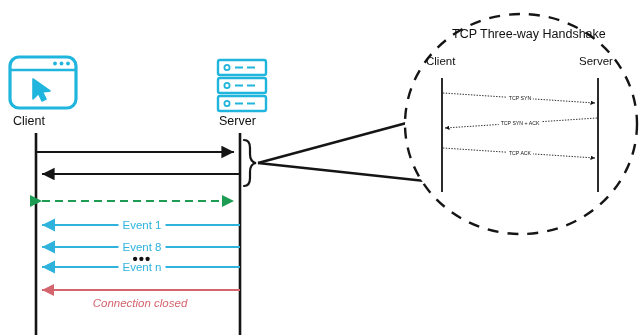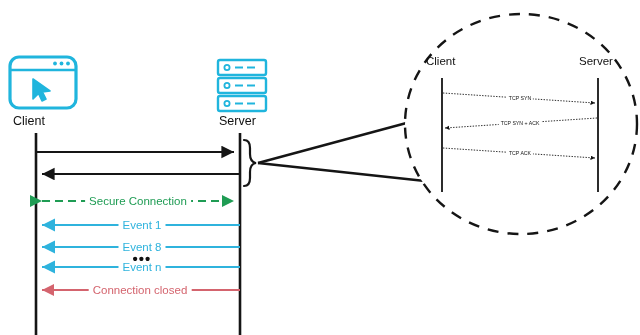--- a/index.html
+++ b/index.html
@@ -99,27 +99,27 @@
     <line x1="598" y1="78" x2="598" y2="192" stroke="#151515" stroke-width="1.8"></line>
 
     <line x1="443" y1="93" x2="595" y2="103" stroke="#151515" stroke-width="0.9" stroke-dasharray="1.4,1.4" marker-end="url(#ah-thin)"></line>
     <line x1="597" y1="118" x2="445" y2="128" stroke="#151515" stroke-width="0.9" stroke-dasharray="1.4,1.4" marker-end="url(#ah-thin)"></line>
     <line x1="443" y1="148" x2="595" y2="158" stroke="#151515" stroke-width="0.9" stroke-dasharray="1.4,1.4" marker-end="url(#ah-thin)"></line>
   </svg>
 
   <div class="lbl lbl-client-main">Client</div>
   <div class="lbl lbl-server-main">Server</div>
 
-  <div class="msg msg-green" style="left:138px;top:201px;">Secure Connection</div>
   <div class="msg msg-cyan" style="left:142px;top:225px;">Event 1</div>
   <div class="msg msg-cyan" style="left:142px;top:247px;">Event 8</div>
   <div class="ellipsis" style="left:142px;top:258px;">•••</div>
   <div class="msg msg-cyan" style="left:142px;top:267px;">Event n</div>
-  <div class="msg msg-red" style="left:140px;top:290px;">Connection closed</div>
+  <div class="msg msg-red" style="left:140px;top:303px;font-style:italic;">Connection closed</div>
 
+  <div class="lbl lbl-hs-title">TCP Three-way Handshake</div>
   <div class="lbl lbl-hs-client">Client</div>
   <div class="lbl lbl-hs-server">Server</div>
 
   <div class="hsmsg" style="left:520px;top:98px;">TCP SYN</div>
   <div class="hsmsg" style="left:520px;top:123px;">TCP SYN + ACK</div>
   <div class="hsmsg" style="left:520px;top:153px;">TCP ACK</div>
 
 </div>
 
 </body></html>

